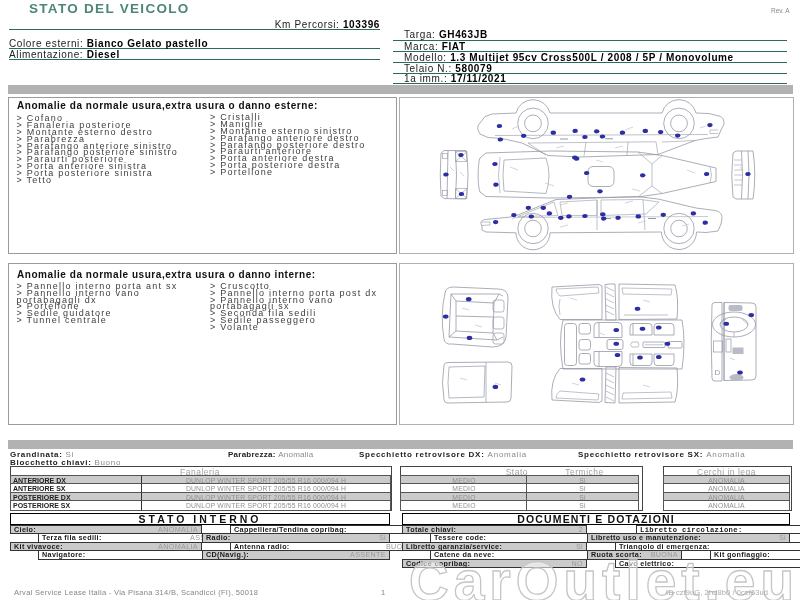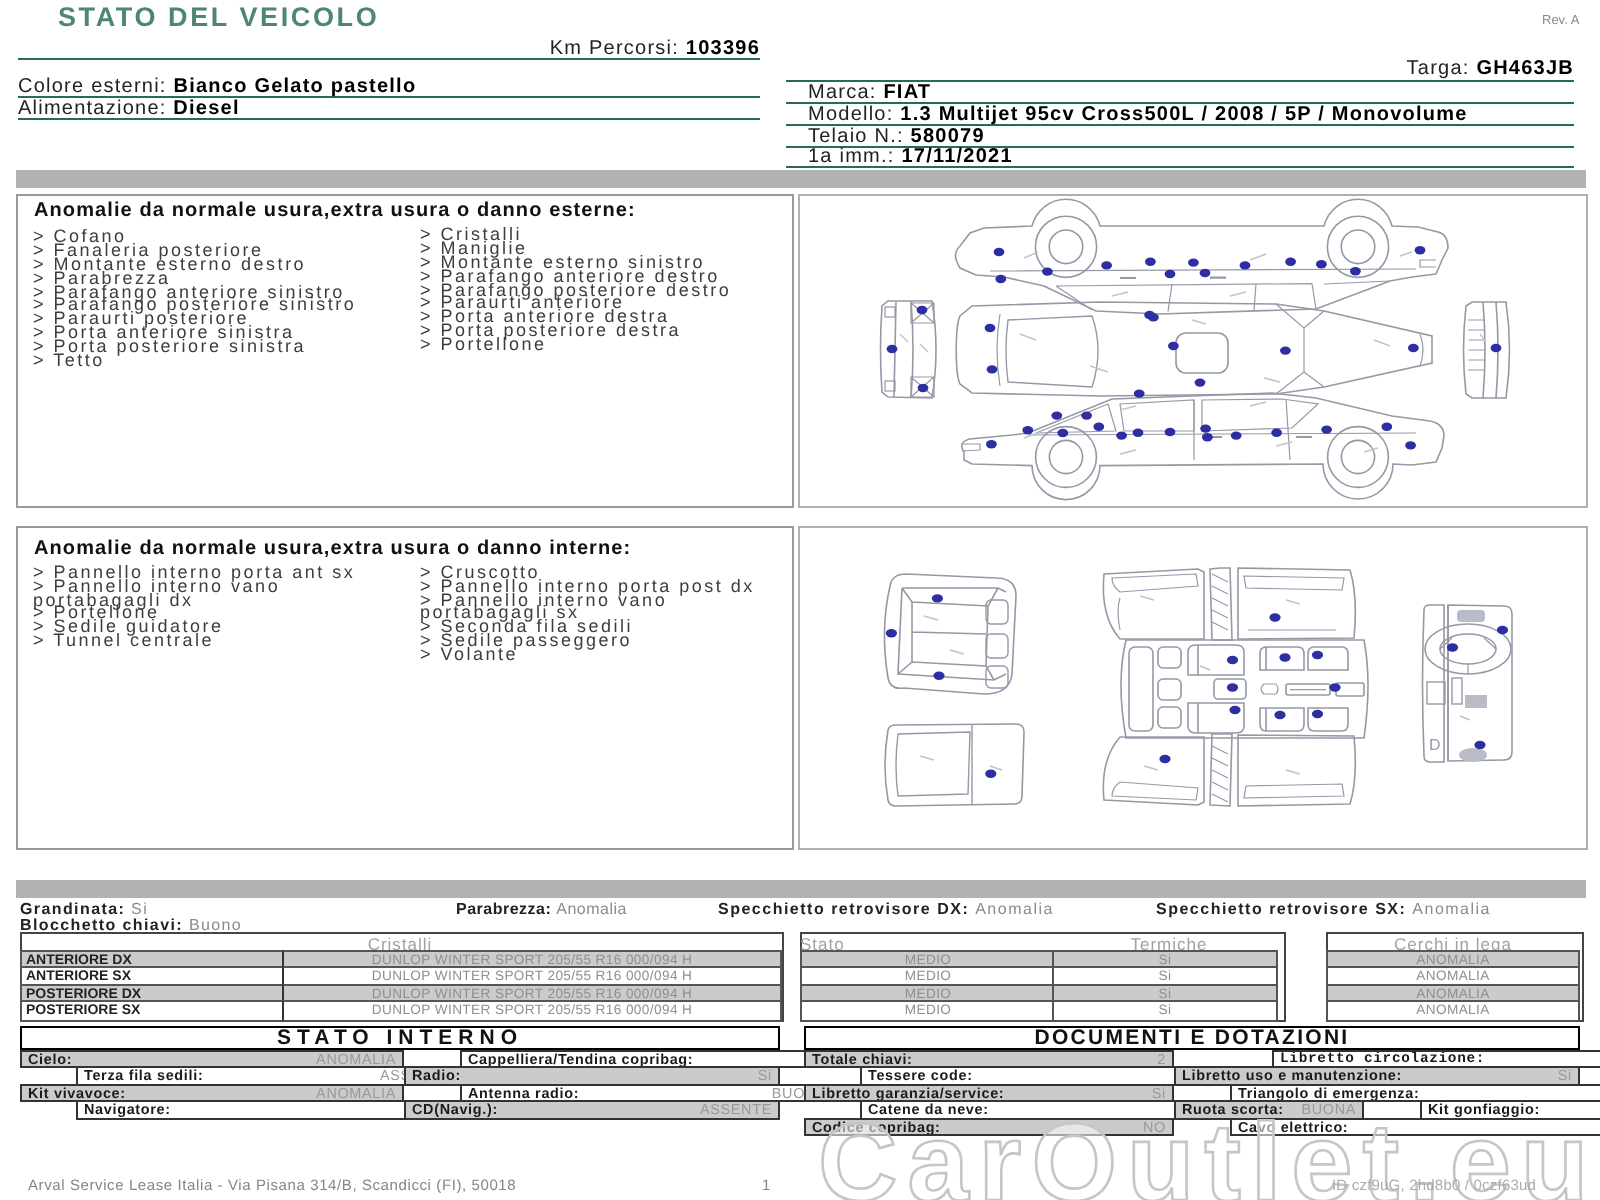--- a/index.html
+++ b/index.html
@@ -22,21 +22,21 @@
 <div class="abs" style="left:29px;top:1px;font-size:13.5px;font-weight:bold;letter-spacing:1.3px;color:#4d8679;">STATO DEL VEICOLO</div>
 
 <div class="abs" style="left:771px;top:7px;font-size:6.5px;color:#8a8a8a;">Rev. A</div>
 
 <div class="fieldrow" style="left:9px;top:18px;width:371px;height:9.5px;text-align:right;">Km Percorsi: <b>103396</b></div>
 
 <div class="fieldrow" style="left:9px;top:37px;width:371px;height:9.5px;">Colore esterni: <b>Bianco Gelato pastello</b></div>
 
 <div class="fieldrow" style="left:9px;top:48px;width:371px;height:9.5px;">Alimentazione: <b>Diesel</b></div>
 
-<div class="fieldrow" style="left:393px;top:28px;width:394px;height:10px;text-align:right;"><span style="padding-left:11px;">Targa: <b>GH463JB</b></span></div>
+<div class="fieldrow" style="left:393px;top:28px;width:394px;height:10px;"><span style="padding-left:11px;">Targa: <b>GH463JB</b></span></div>
 
 <div class="fieldrow" style="left:393px;top:40px;width:394px;height:9px;"><span style="padding-left:11px;">Marca: <b>FIAT</b></span></div>
 
 <div class="fieldrow" style="left:393px;top:51px;width:394px;height:9px;"><span style="padding-left:11px;">Modello: <b>1.3 Multijet 95cv Cross500L / 2008 / 5P / Monovolume</b></span></div>
 
 <div class="fieldrow" style="left:393px;top:62px;width:394px;height:9px;"><span style="padding-left:11px;">Telaio N.: <b>580079</b></span></div>
 
 <div class="fieldrow" style="left:393px;top:72px;width:394px;height:9px;"><span style="padding-left:11px;">1a imm.: <b>17/11/2021</b></span></div>
 
 <div class="abs" style="left:8px;top:85px;width:785px;height:9px;background:#b2b2b2;"></div>
@@ -308,35 +308,35 @@
 
 <div class="abs" style="left:10px;top:450px;font-size:8px;letter-spacing:0.7px;font-weight:bold;color:#222;white-space:nowrap;">Grandinata: <span style="font-weight:normal;color:#8b8b8b;">Si</span></div>
 <div class="abs" style="left:228px;top:450px;font-size:8px;letter-spacing:0.25px;font-weight:bold;color:#222;white-space:nowrap;">Parabrezza: <span style="font-weight:normal;color:#8b8b8b;">Anomalia</span></div>
 <div class="abs" style="left:359px;top:450px;font-size:8px;letter-spacing:0.75px;font-weight:bold;color:#222;white-space:nowrap;">Specchietto retrovisore DX: <span style="font-weight:normal;color:#8b8b8b;">Anomalia</span></div>
 <div class="abs" style="left:578px;top:450px;font-size:8px;letter-spacing:0.75px;font-weight:bold;color:#222;white-space:nowrap;">Specchietto retrovisore SX: <span style="font-weight:normal;color:#8b8b8b;">Anomalia</span></div>
 
 <div class="abs" style="left:10px;top:458px;font-size:8px;letter-spacing:0.7px;font-weight:bold;color:#222;white-space:nowrap;">Blocchetto chiavi: <span style="font-weight:normal;color:#8b8b8b;">Buono</span></div>
 
 <div class="abs" style="left:10px;top:466px;width:380px;height:43px;border:1px solid #444;"></div>
 
-<div class="abs" style="left:10px;top:467px;width:380px;height:7px;font-size:8.5px;letter-spacing:0.5px;color:#a2a2a2;text-align:center;">Cristalli</div>
+<div class="abs" style="left:10px;top:467px;width:380px;height:7px;font-size:8.5px;letter-spacing:0.5px;color:#a2a2a2;text-align:center;">Fanaleria</div>
 
 <div class="abs" style="left:10px;top:474.5px;width:380px;">
   <div style="position:absolute;left:0;top:0px;width:131px;height:8.6px;background:#cbcbcb;border:1px solid #555;font-size:7px;font-weight:bold;color:#222;padding-left:2px;line-height:9px;">ANTERIORE DX</div>
   <div style="position:absolute;left:131px;top:0px;width:248px;height:8.6px;background:#cbcbcb;border:1px solid #555;border-left:1.5px solid #333;font-size:6.8px;letter-spacing:0.2px;color:#8f8f8f;text-align:center;line-height:9px;">DUNLOP WINTER SPORT 205/55 R16 000/094 H</div>
   <div style="position:absolute;left:0;top:8.6px;width:131px;height:8.6px;background:#fff;border:1px solid #555;font-size:7px;font-weight:bold;color:#222;padding-left:2px;line-height:9px;">ANTERIORE SX</div>
   <div style="position:absolute;left:131px;top:8.6px;width:248px;height:8.6px;background:#fff;border:1px solid #555;border-left:1.5px solid #333;font-size:6.8px;letter-spacing:0.2px;color:#8f8f8f;text-align:center;line-height:9px;">DUNLOP WINTER SPORT 205/55 R16 000/094 H</div>
   <div style="position:absolute;left:0;top:17.2px;width:131px;height:8.6px;background:#cbcbcb;border:1px solid #555;font-size:7px;font-weight:bold;color:#222;padding-left:2px;line-height:9px;">POSTERIORE DX</div>
   <div style="position:absolute;left:131px;top:17.2px;width:248px;height:8.6px;background:#cbcbcb;border:1px solid #555;border-left:1.5px solid #333;font-size:6.8px;letter-spacing:0.2px;color:#8f8f8f;text-align:center;line-height:9px;">DUNLOP WINTER SPORT 205/55 R16 000/094 H</div>
   <div style="position:absolute;left:0;top:25.8px;width:131px;height:8.6px;background:#fff;border:1px solid #555;font-size:7px;font-weight:bold;color:#222;padding-left:2px;line-height:9px;">POSTERIORE SX</div>
   <div style="position:absolute;left:131px;top:25.8px;width:248px;height:8.6px;background:#fff;border:1px solid #555;border-left:1.5px solid #333;font-size:6.8px;letter-spacing:0.2px;color:#8f8f8f;text-align:center;line-height:9px;">DUNLOP WINTER SPORT 205/55 R16 000/094 H</div>
 </div>
 
 <div class="abs" style="left:400px;top:466px;width:241px;height:43px;border:1px solid #444;"></div>
-<div class="abs" style="left:400px;top:467px;width:128px;height:7px;font-size:8.5px;letter-spacing:0.5px;color:#a2a2a2;text-align:left;">Stato</div>
+<div class="abs" style="left:400px;top:467px;width:128px;height:7px;font-size:8.5px;letter-spacing:0.5px;color:#a2a2a2;text-align:right;">Stato</div>
 <div class="abs" style="left:528px;top:467px;width:113px;height:7px;font-size:8.5px;letter-spacing:0.5px;color:#a2a2a2;text-align:center;">Termiche</div>
 <div class="abs" style="left:400px;top:474.5px;width:241px;">
   <div style="position:absolute;left:0;top:0px;width:126px;height:8.6px;background:#cbcbcb;border:1px solid #555;font-size:6.8px;letter-spacing:0.2px;color:#8f8f8f;text-align:center;line-height:9px;">MEDIO</div>
   <div style="position:absolute;left:126px;top:0px;width:111px;height:8.6px;background:#cbcbcb;border:1px solid #555;font-size:6.8px;letter-spacing:0.2px;color:#8f8f8f;text-align:center;line-height:9px;">Si</div>
   <div style="position:absolute;left:0;top:8.6px;width:126px;height:8.6px;background:#fff;border:1px solid #555;font-size:6.8px;letter-spacing:0.2px;color:#8f8f8f;text-align:center;line-height:9px;">MEDIO</div>
   <div style="position:absolute;left:126px;top:8.6px;width:111px;height:8.6px;background:#fff;border:1px solid #555;font-size:6.8px;letter-spacing:0.2px;color:#8f8f8f;text-align:center;line-height:9px;">Si</div>
   <div style="position:absolute;left:0;top:17.2px;width:126px;height:8.6px;background:#cbcbcb;border:1px solid #555;font-size:6.8px;letter-spacing:0.2px;color:#8f8f8f;text-align:center;line-height:9px;">MEDIO</div>
   <div style="position:absolute;left:126px;top:17.2px;width:111px;height:8.6px;background:#cbcbcb;border:1px solid #555;font-size:6.8px;letter-spacing:0.2px;color:#8f8f8f;text-align:center;line-height:9px;">Si</div>
   <div style="position:absolute;left:0;top:25.8px;width:126px;height:8.6px;background:#fff;border:1px solid #555;font-size:6.8px;letter-spacing:0.2px;color:#8f8f8f;text-align:center;line-height:9px;">MEDIO</div>
   <div style="position:absolute;left:126px;top:25.8px;width:111px;height:8.6px;background:#fff;border:1px solid #555;font-size:6.8px;letter-spacing:0.2px;color:#8f8f8f;text-align:center;line-height:9px;">Si</div>

